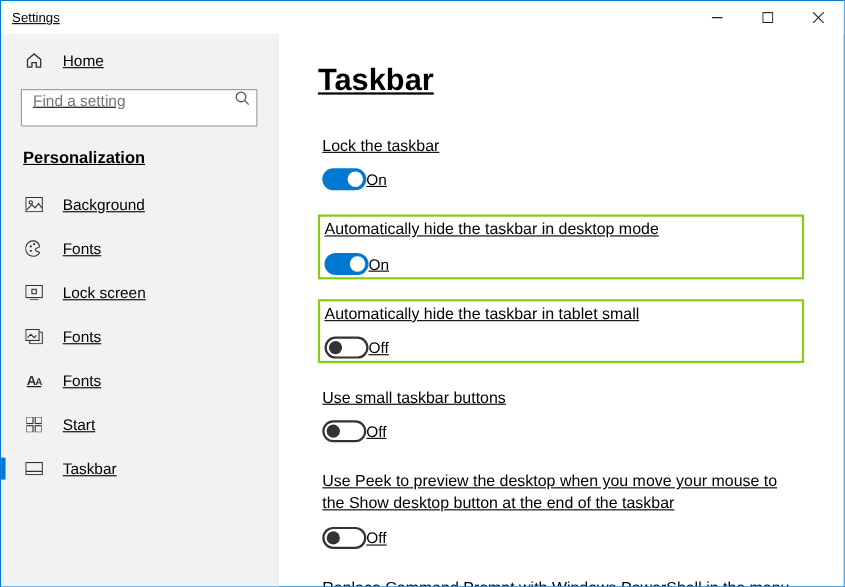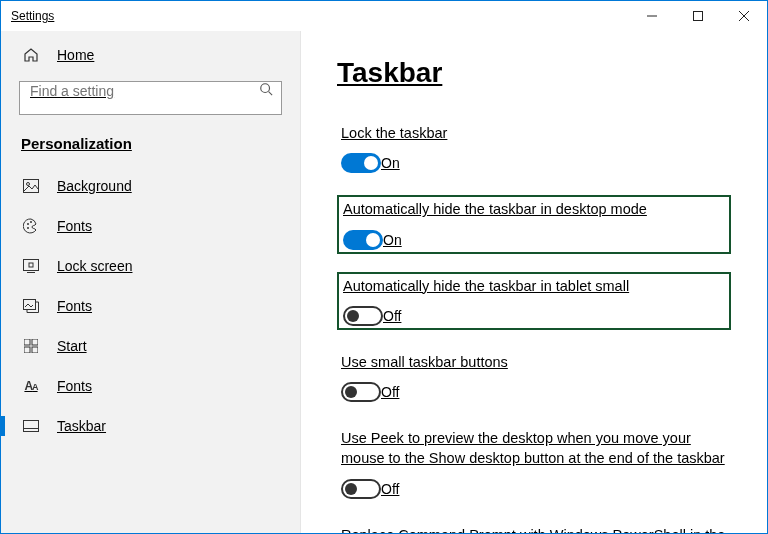--- a/index.html
+++ b/index.html
@@ -41,21 +41,21 @@
     justify-content: center;
     font-size: 12px;
     color: #222;
   }
   .body {
     flex: 1;
     display: flex;
     min-height: 0;
   }
   .sidebar {
-    width: 300px;
+    width: 252px;
     background: #f2f2f2;
     border-right: 1px solid #e5e5e5;
     padding: 6px 0 0 0;
     display: flex;
     flex-direction: column;
   }
   .home-row {
     display: flex;
     align-items: center;
     padding: 10px 20px;
@@ -117,21 +117,21 @@
   .page-title {
     font-size: 28px;
     font-weight: 600;
     margin: 6px 0 30px 0;
   }
   .setting-block {
     margin-bottom: 18px;
     padding: 4px;
   }
   .setting-block.highlight {
-    border: 2px solid #14532d;
+    border: 2px solid #84cc16;
     padding: 2px 4px;
   }
   .setting-label {
     font-size: 14.5px;
     margin-bottom: 10px;
     line-height: 1.4;
   }
   .toggle-row {
     display: flex;
     align-items: center;
@@ -268,37 +268,37 @@
               <rect x="0.5" y="0.5" width="12" height="10" fill="none" stroke="#333"></rect>
               <path d="M13 3 H15.5 V13.5 H4 V11" fill="none" stroke="#333"></path>
               <path d="M2 8 L5 5 L8 8 L10 6" fill="none" stroke="#333"></path>
             </svg>
         </span>
         <span>Fonts</span>
       </div>
 
       <div class="nav-item">
         <span class="icon-slot">
+          <span style="font-size:12px;font-weight:600;color:#333;letter-spacing:-1px">A<span style="font-size:9px">A</span></span>
+        </span>
+        <span>Fonts</span>
+      </div>
+
+      <div class="nav-item">
+        <span class="icon-slot">
           <svg width="14" height="14" viewBox="0 0 14 14">
               <rect x="0" y="0" width="6" height="6" fill="none" stroke="#333"></rect>
               <rect x="8" y="0" width="6" height="6" fill="none" stroke="#333"></rect>
               <rect x="0" y="8" width="6" height="6" fill="none" stroke="#333"></rect>
               <rect x="8" y="8" width="6" height="6" fill="none" stroke="#333"></rect>
             </svg>
         </span>
         <span>Start</span>
       </div>
 
-      <div class="nav-item">
-        <span class="icon-slot">
-          <span style="font-size:12px;font-weight:600;color:#333;letter-spacing:-1px">A<span style="font-size:9px">A</span></span>
-        </span>
-        <span>Fonts</span>
-      </div>
-
       <div class="nav-item selected">
         <span class="icon-slot">
           <svg width="16" height="12" viewBox="0 0 16 12">
               <rect x="0.5" y="0.5" width="15" height="11" fill="none" stroke="#333"></rect>
               <line x1="0.5" y1="8.5" x2="15.5" y2="8.5" stroke="#333"></line>
             </svg>
         </span>
         <span>Taskbar</span>
       </div>
 

